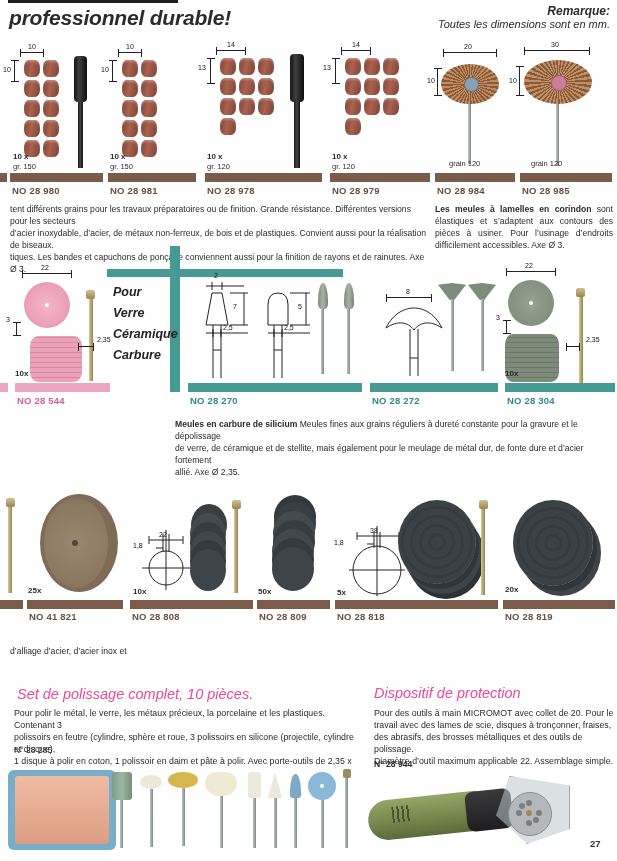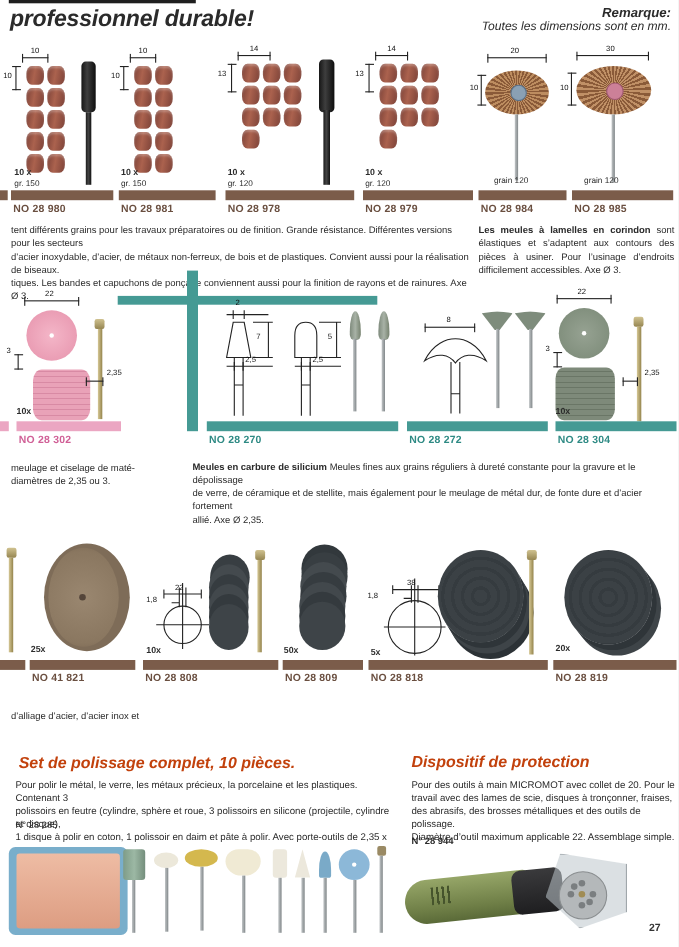--- a/index.html
+++ b/index.html
@@ -20,21 +20,21 @@
   .dl-v{position:absolute;border-left:1px solid #222;}
   .dl-v::before,.dl-v::after{content:"";position:absolute;left:-4px;height:1px;width:8px;background:#222;}
   .dl-v::before{top:0;}.dl-v::after{bottom:0;}
   .body-text{position:absolute;font-size:8.6px;line-height:12px;color:#2b2b2b;white-space:pre-line;}
   .drums{position:absolute;display:flex;flex-wrap:wrap;align-content:flex-start;}
   .drum{width:16px;height:17px;margin:1.5px;background:linear-gradient(100deg,#7c4238,#ab624e 45%,#7c4238);border-radius:5px/7px;box-shadow:inset 0 2px 2px rgba(255,255,255,.25);}
   .shaft-gray{position:absolute;width:3px;background:linear-gradient(90deg,#c0c4c6,#82888a);}
   .shaft-brass{position:absolute;width:4px;background:linear-gradient(90deg,#d6c896,#94844c);}
   .brass-head{position:absolute;width:9px;height:9px;background:linear-gradient(#d0c290,#968652);border-radius:2px;}
   .sec-title{position:absolute;font-size:13px;font-weight:bold;font-style:italic;color:#1b2f2c;white-space:nowrap;}
-  .h2{position:absolute;font-size:14.5px;font-weight:bold;font-style:italic;color:#c2410c;white-space:nowrap;}
+  .h2{position:absolute;font-size:14.5px;font-weight:normal;font-style:italic;color:#ec4899;white-space:nowrap;}
   svg{position:absolute;overflow:visible;}
 </style>
 </head>
 <body>
 
 <div class="page">
 
   <div class="t" style="left:8px;top:0;width:170px;height:3px;background:#1f1f1f"></div>
   <div class="t" style="right:7px;top:4px;text-align:right">
     <div style="font-size:12px;font-weight:bold;font-style:italic">Remarque:</div>
@@ -153,36 +153,40 @@
   <div class="bar" style="left:520px;top:173px;width:92px"></div>
   <div class="no" style="left:522px;top:185px">NO 28 985</div>
 
   <div class="body-text" style="left:10px;top:203px;width:420px">tent différents grains pour les travaux préparatoires ou de finition. Grande résistance. Différentes versions pour les secteurs
 d’acier inoxydable, d’acier, de métaux non-ferreux, de bois et de plastiques. Convient aussi pour la réalisation de biseaux.
 tiques. Les bandes et capuchons de ponçage conviennent aussi pour la finition de rayons et de rainures. Axe Ø 3.</div>
   <div class="body-text" style="left:435px;top:203px;width:178px;white-space:normal;text-align:justify"><span style="font-weight:bold">Les meules à lamelles en corindon</span><span> sont élastiques et s’adaptent aux contours des pièces à usiner. Pour l’usinage d’endroits difficilement accessibles. Axe Ø 3.</span></div>
 
   <div class="t" style="left:170px;top:246px;width:10px;height:146px;background:#459a94"></div>
   <div class="t" style="left:107px;top:269px;width:236px;height:8px;background:#459a94"></div>
+  <div class="body-text" style="left:113px;top:282px;font-size:12.5px;font-weight:bold;font-style:italic;line-height:21px;color:#222">Pour
+Verre
+Céramique
+Carbure</div>
 
   <div class="dl-h" style="left:22px;top:273px;width:50px"></div>
   <div class="dim" style="left:41px;top:264px">22</div>
   <div class="t" style="left:24px;top:282px;width:46px;height:46px;border-radius:50%;background:radial-gradient(circle,#f4b6c8,#ea9db4 70%,#d987a2)"></div>
   <div class="t" style="left:45px;top:303px;width:4px;height:4px;border-radius:50%;background:#fff"></div>
   <div class="dim" style="left:6px;top:316px">3</div>
   <div class="dl-v" style="left:16px;top:322px;height:14px"></div>
   <div class="t" style="left:30px;top:336px;width:52px;height:46px;border-radius:8px/10px;background:repeating-linear-gradient(0deg,#e9a2b8 0 4px,#d88aa4 4px 5px)"></div>
   <div class="brass-head" style="left:86px;top:290px"></div>
   <div class="shaft-brass" style="left:89px;top:299px;height:82px"></div>
   <div class="dl-h" style="left:78px;top:346px;width:16px"></div>
   <div class="dim" style="left:97px;top:336px">2,35</div>
   <div class="qty" style="left:15px;top:369px">10x</div>
   <div class="bar pink" style="left:0;top:383px;width:8px"></div>
   <div class="bar pink" style="left:15px;top:383px;width:95px"></div>
-  <div class="no pink" style="left:17px;top:395px">NO 28 302</div>
+  <div class="no pink" style="left:17px;top:395px">NO 28 544</div>
 
   <svg style="left:192px;top:280px" width="130" height="100" viewBox="0 0 130 100">
     <path d="M20 13 L30 13 L36 45 L14 45 Z" fill="#fff" stroke="#222" stroke-width="1"></path>
     <path d="M21 45 V98 M29 45 V98 M21 70 H29" fill="none" stroke="#222" stroke-width="1"></path>
     <path d="M14 6 H52 M20 2 V10 M30 2 V10" fill="none" stroke="#222" stroke-width="1"></path>
     <path d="M38 13 H56 M38 45 H56 M52 13 V45" fill="none" stroke="#222" stroke-width="1"></path>
     <path d="M14 53 H56 M21 49 V57 M29 49 V57" fill="none" stroke="#222" stroke-width="1"></path>
     <path d="M76 25 Q76 13 86 13 Q96 13 96 25 V45 H76 Z" fill="#fff" stroke="#222" stroke-width="1"></path>
     <path d="M82 45 V98 M90 45 V98 M82 70 H90" fill="none" stroke="#222" stroke-width="1"></path>
     <path d="M98 13 H118 M98 45 H118 M114 13 V45" fill="none" stroke="#222" stroke-width="1"></path>
@@ -221,22 +225,20 @@
   <div class="dl-v" style="left:506px;top:320px;height:14px"></div>
   <div class="t" style="left:505px;top:334px;width:54px;height:48px;border-radius:8px/10px;background:repeating-linear-gradient(0deg,#7e8a7a 0 4px,#6a7666 4px 5px)"></div>
   <div class="brass-head" style="left:576px;top:288px"></div>
   <div class="shaft-brass" style="left:579px;top:297px;height:86px"></div>
   <div class="dl-h" style="left:566px;top:346px;width:14px"></div>
   <div class="dim" style="left:586px;top:336px">2,35</div>
   <div class="qty" style="left:505px;top:369px">10x</div>
   <div class="bar teal" style="left:505px;top:383px;width:110px"></div>
   <div class="no teal" style="left:507px;top:395px">NO 28 304</div>
 
-  <div class="body-text" style="left:10px;top:419px;width:160px">meulage et ciselage de maté-
-diamètres de 2,35 ou 3.</div>
   <div class="body-text" style="left:175px;top:418px;width:440px"><span style="font-weight:bold">Meules en carbure de silicium</span><span>  Meules fines aux grains réguliers à dureté constante pour la gravure et le dépolissage
 de verre, de céramique et de stellite, mais également pour le meulage de métal dur, de fonte dure et d’acier fortement
 allié. Axe Ø 2,35.</span></div>
 
   <div class="brass-head" style="left:6px;top:498px"></div>
   <div class="shaft-brass" style="left:8px;top:507px;height:86px"></div>
   <div class="t" style="left:40px;top:494px;width:78px;height:98px;border-radius:50%;background:#7e6c58"></div>
   <div class="t" style="left:44px;top:498px;width:64px;height:90px;border-radius:50%;background:radial-gradient(circle,#9a8770,#8a7760 75%,#776450)"></div>
   <div class="t" style="left:72px;top:540px;width:6px;height:6px;border-radius:50%;background:#54453a"></div>
   <div class="qty" style="left:28px;top:586px">25x</div>

